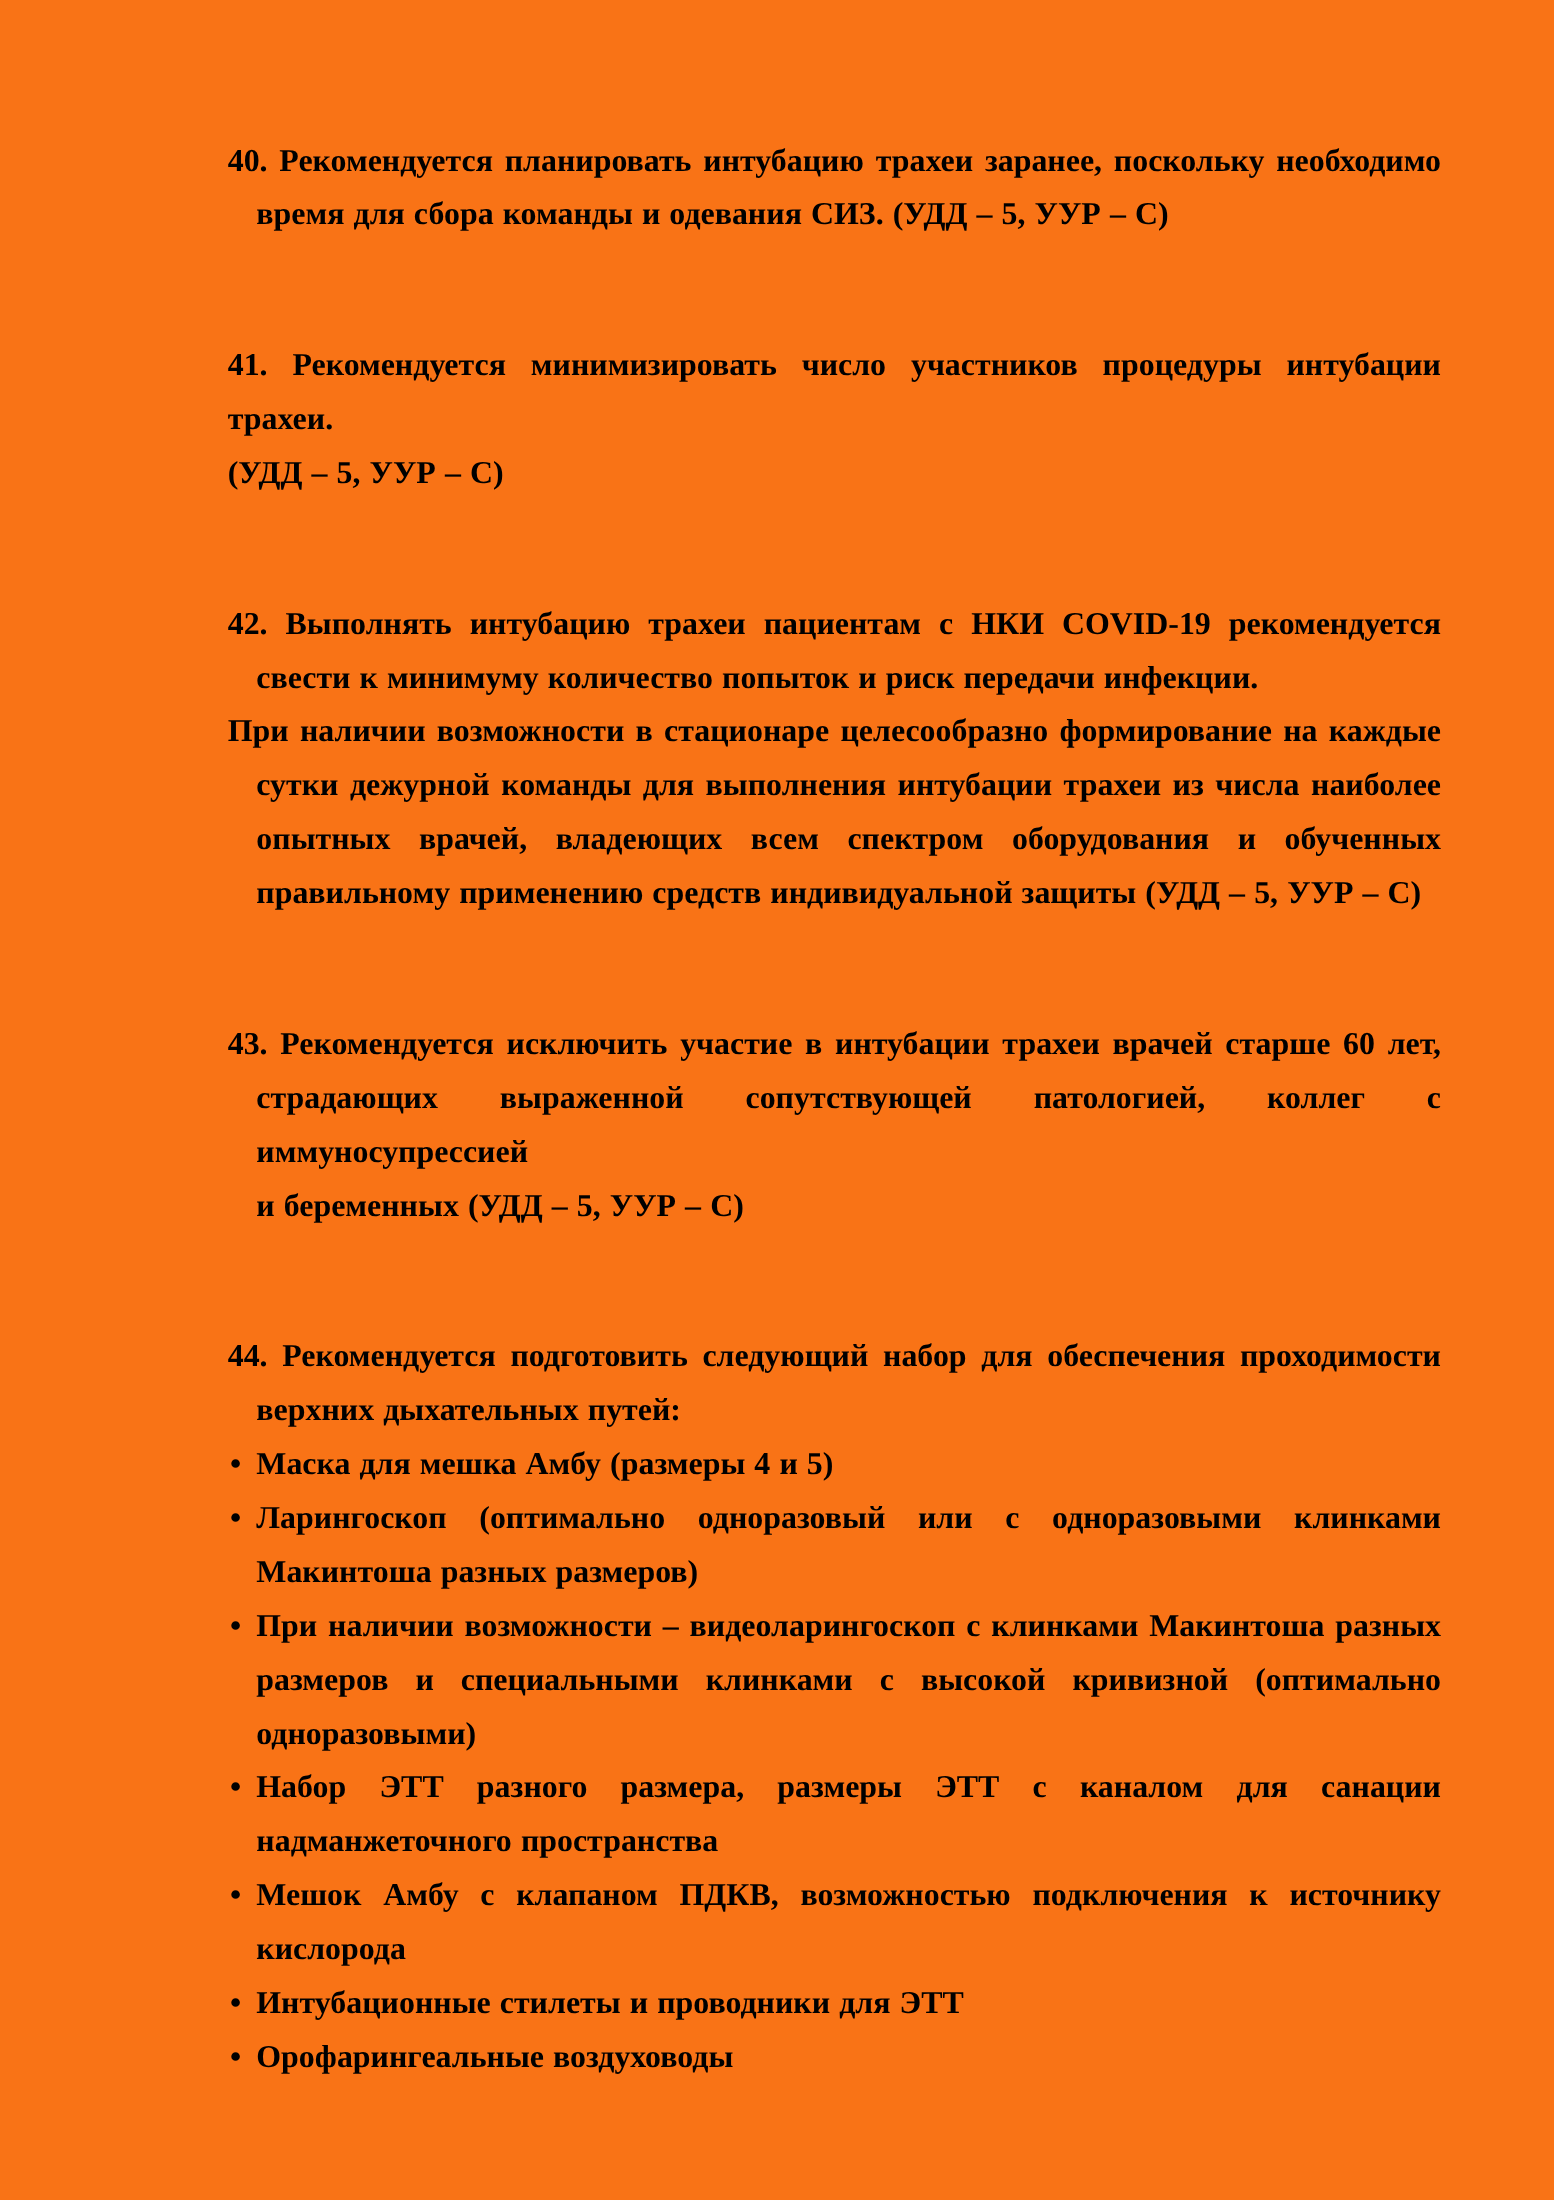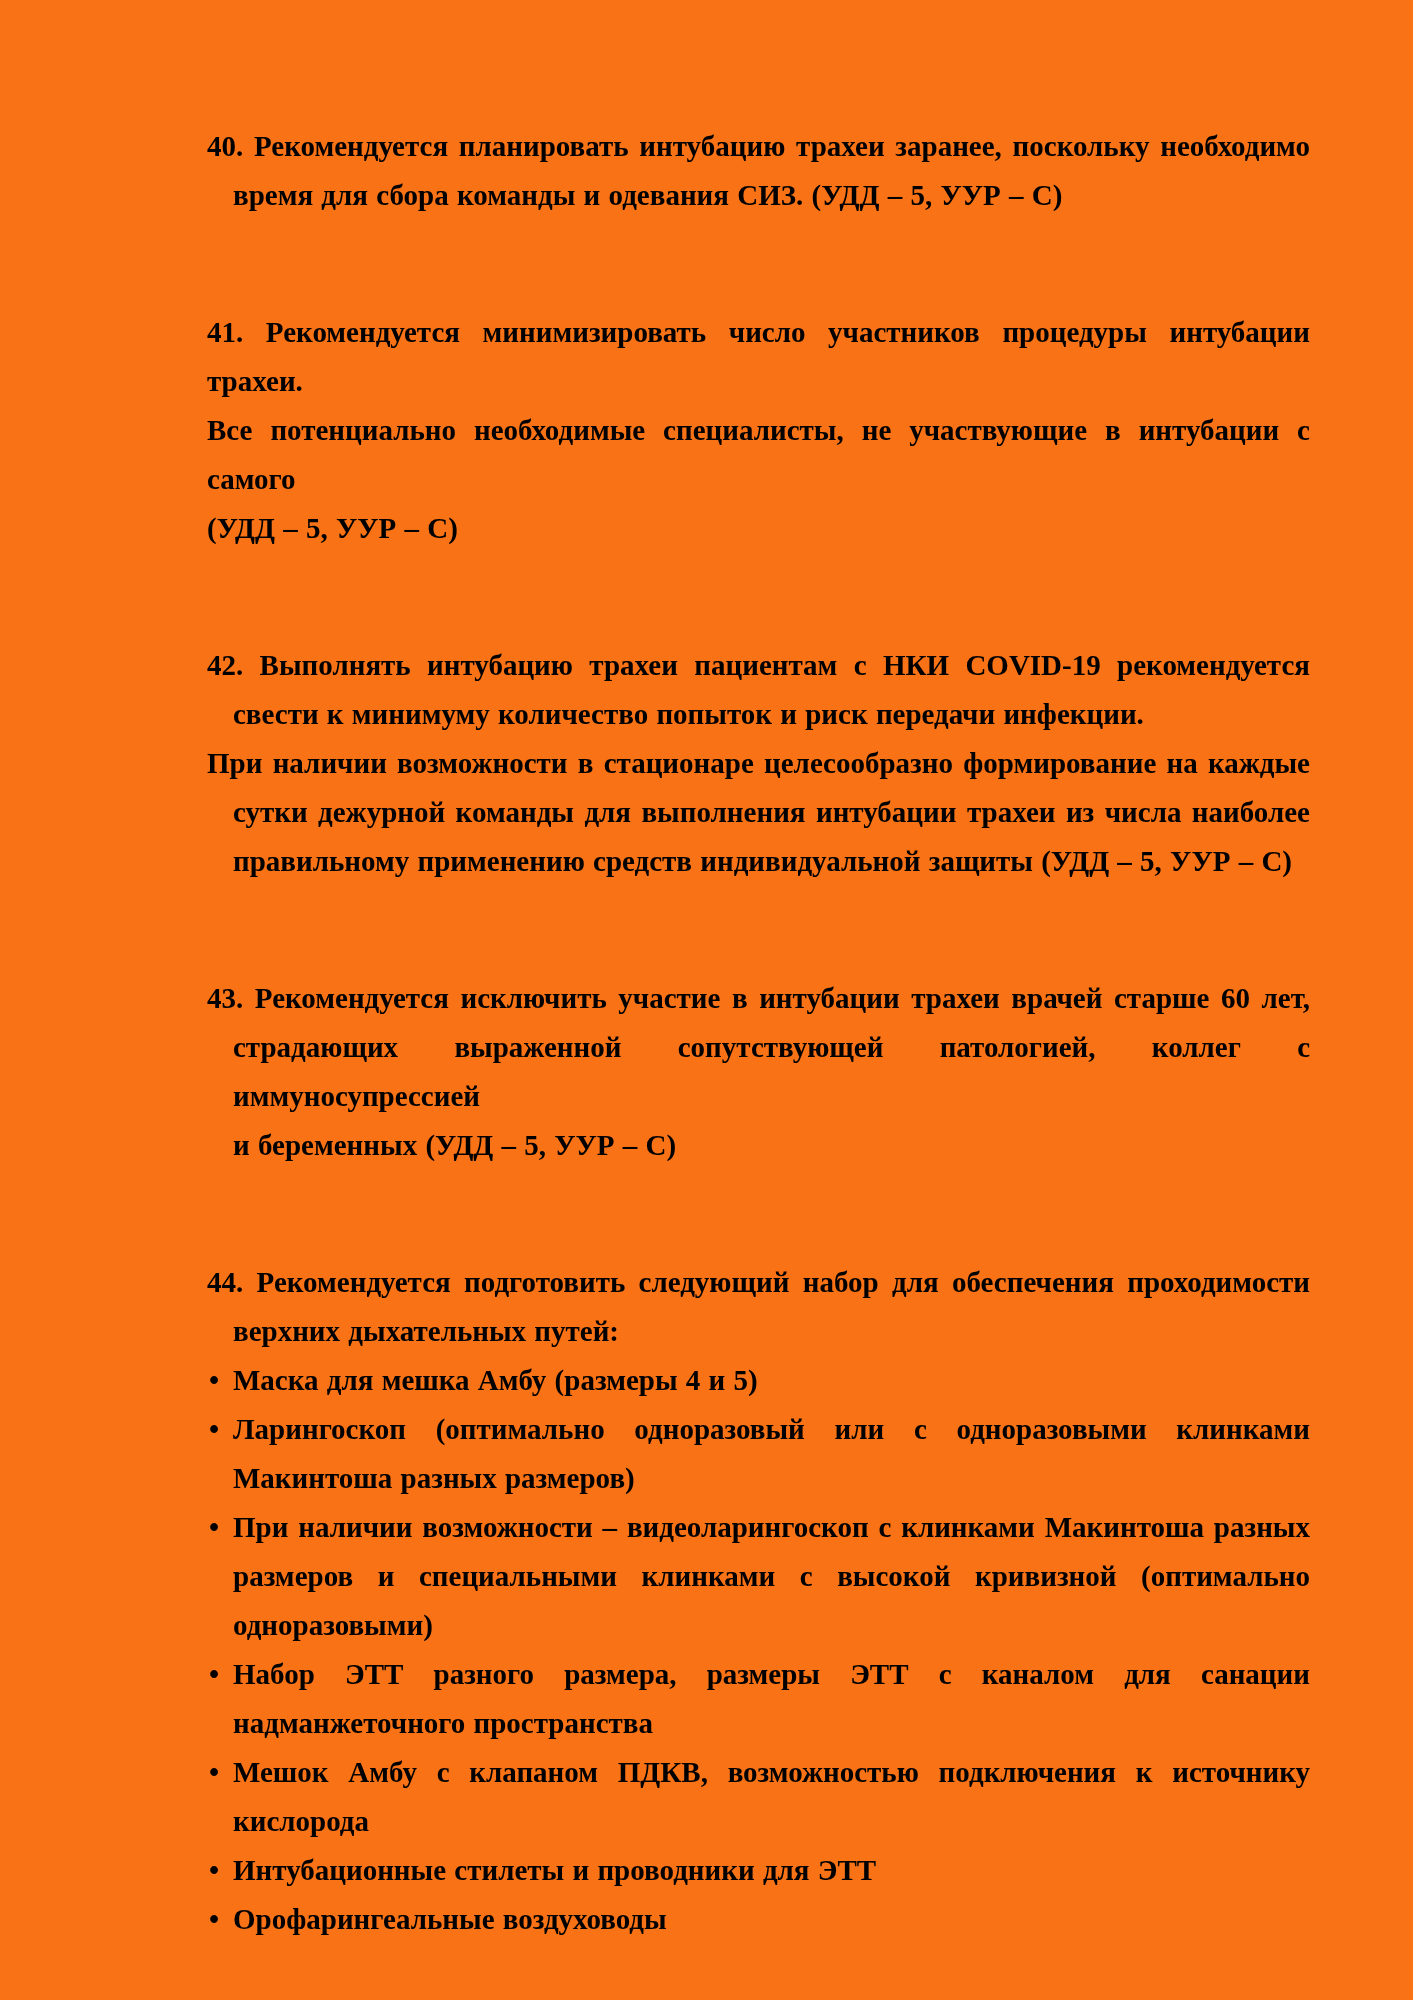--- a/index.html
+++ b/index.html
@@ -55,29 +55,29 @@
 <div class="page">
   <div class="content">
 
     <section class="item">
       <div class="ln j">40. Рекомендуется планировать интубацию трахеи заранее, поскольку необходимо</div>
       <div class="ln i1">время для сбора команды и одевания СИЗ. (УДД – 5, УУР – С)</div>
     </section>
 
     <section class="item">
       <div class="ln j">41. Рекомендуется минимизировать число участников процедуры интубации трахеи.</div>
-      <div class="ln j">Все потенциально необходимые специалисты, не участвующие в интубации с самого</div>
       <div class="ln">(УДД – 5, УУР – С)</div>
     </section>
 
     <section class="item">
       <div class="ln j">42. Выполнять интубацию трахеи пациентам с  НКИ COVID-19 рекомендуется</div>
       <div class="ln i1">свести к минимуму количество попыток и риск передачи инфекции.</div>
       <div class="ln j">При наличии возможности в стационаре целесообразно формирование на каждые</div>
       <div class="ln j i1">сутки дежурной команды для выполнения интубации трахеи из числа наиболее</div>
+      <div class="ln j i1">опытных врачей, владеющих всем спектром оборудования и обученных</div>
       <div class="ln i1">правильному применению средств индивидуальной защиты (УДД – 5, УУР – С)</div>
     </section>
 
     <section class="item">
       <div class="ln j">43. Рекомендуется  исключить участие в интубации трахеи врачей старше 60 лет,</div>
       <div class="ln j i1">страдающих выраженной сопутствующей патологией, коллег с иммуносупрессией</div>
       <div class="ln i1">и беременных (УДД – 5, УУР – С)</div>
     </section>
 
     <section class="item">

